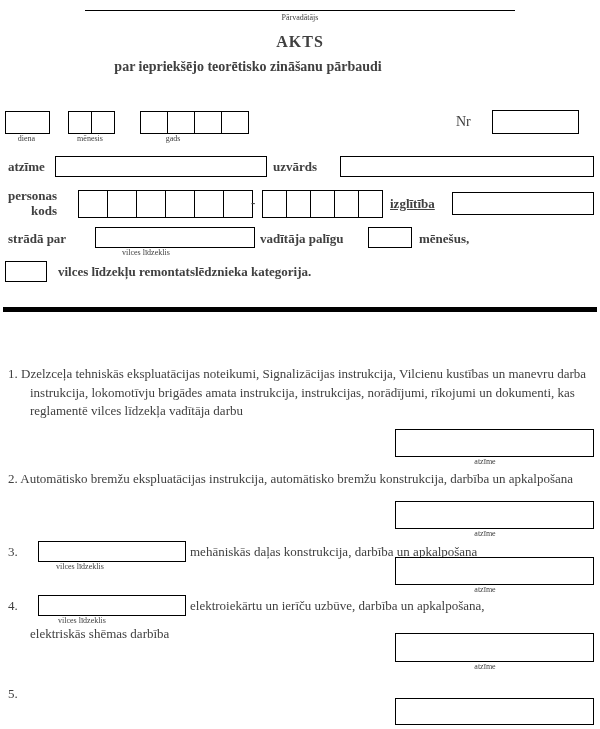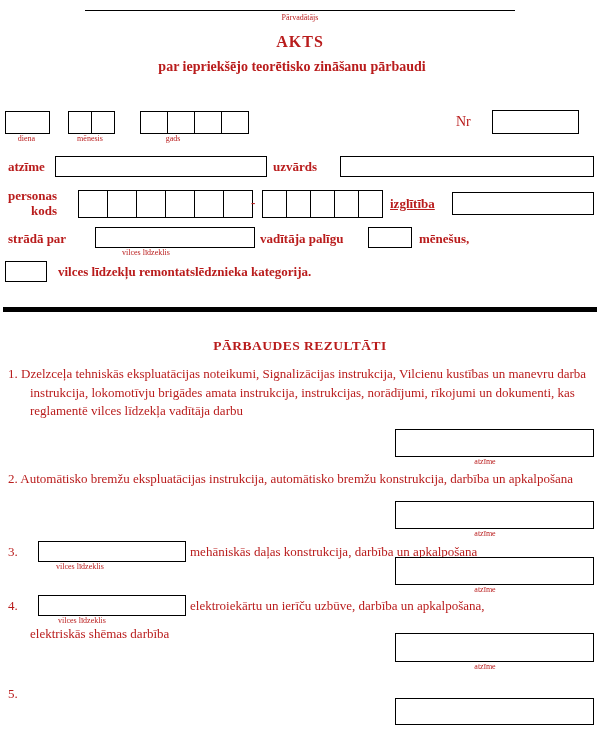--- a/index.html
+++ b/index.html
@@ -1,17 +1,17 @@
 <!DOCTYPE html>
 <html><head>
 <meta charset="utf-8">
 <style>
   html,body{margin:0;padding:0;background:#fff;}
   .page{
-    position:relative;width:600px;height:729px;background:#fff;color:#b91c1c;
+    position:relative;width:600px;height:729px;background:#fff;color:#404040;
     font-family:"Liberation Serif", serif;font-size:13px;overflow:hidden;
   }
   .abs{position:absolute;}
   .b{font-weight:bold;}
   .small{font-size:8px;line-height:10px;}
   .center{text-align:center;}
   .box{position:absolute;border:1px solid #000;background:#fff;}
   .cells{position:absolute;display:flex;}
   .cell{border:1px solid #000;border-left:none;background:#fff;}
   .cell:first-child{border-left:1px solid #000;}
@@ -20,21 +20,21 @@
 </style>
 </head>
 <body>
 
 <div class="page">
 
   <div class="abs" style="left:85px;top:10px;width:430px;height:0;border-top:1px solid #000;"></div>
   <div class="abs small center" style="left:85px;top:13px;width:430px;">Pārvadātājs</div>
 
   <div class="abs b center" style="left:0;top:33px;width:600px;font-size:16px;letter-spacing:1px;">AKTS</div>
-  <div class="abs b center" style="left:0;top:59px;width:496px;font-size:14px;padding-left:44px;">par iepriekšējo teorētisko zināšanu pārbaudi</div>
+  <div class="abs b center" style="left:0;top:59px;width:496px;font-size:14px;">par iepriekšējo teorētisko zināšanu pārbaudi</div>
 
   <div class="box" style="left:5px;top:111px;width:43px;height:21px;"></div>
   <div class="abs small center" style="left:5px;top:134px;width:43px;">diena</div>
 
   <div class="cells" style="left:68px;top:111px;">
     <div class="cell" style="width:22px;height:21px;"></div>
     <div class="cell" style="width:22px;height:21px;"></div>
   </div>
   <div class="abs small center" style="left:62px;top:134px;width:56px;">mēnesis</div>
 
@@ -82,21 +82,20 @@
   <div class="abs small" style="left:122px;top:248px;">vilces līdzeklis</div>
   <div class="abs b" style="left:260px;top:231px;">vadītāja palīgu</div>
   <div class="box" style="left:368px;top:227px;width:42px;height:19px;"></div>
   <div class="abs b" style="left:419px;top:231px;">mēnešus,</div>
 
   <div class="box" style="left:5px;top:261px;width:40px;height:19px;"></div>
   <div class="abs b" style="left:58px;top:264px;">vilces līdzekļu remontatslēdznieka kategorija.</div>
 
   <div class="rule" style="left:3px;top:307px;width:594px;height:5px;"></div>
 
-  <div class="abs b center" style="left:0;top:338px;width:600px;font-size:13.5px;letter-spacing:0.5px;">PĀRBAUDES REZULTĀTI</div>
 
   <div class="para" style="left:8px;top:365px;width:580px;">
     <span>1.</span>
     <span>Dzelzceļa tehniskās ekspluatācijas noteikumi, Signalizācijas instrukcija, Vilcienu kustības un manevru darba instrukcija, lokomotīvju brigādes amata instrukcija, instrukcijas, norādījumi, rīkojumi un dokumenti, kas reglamentē vilces līdzekļa vadītāja darbu</span>
   </div>
   <div class="box" style="left:395px;top:429px;width:197px;height:26px;"></div>
   <div class="abs small center" style="left:395px;top:457px;width:180px;">atzīme</div>
 
   <div class="para" style="left:8px;top:470px;width:580px;">
     <span>2.</span>

